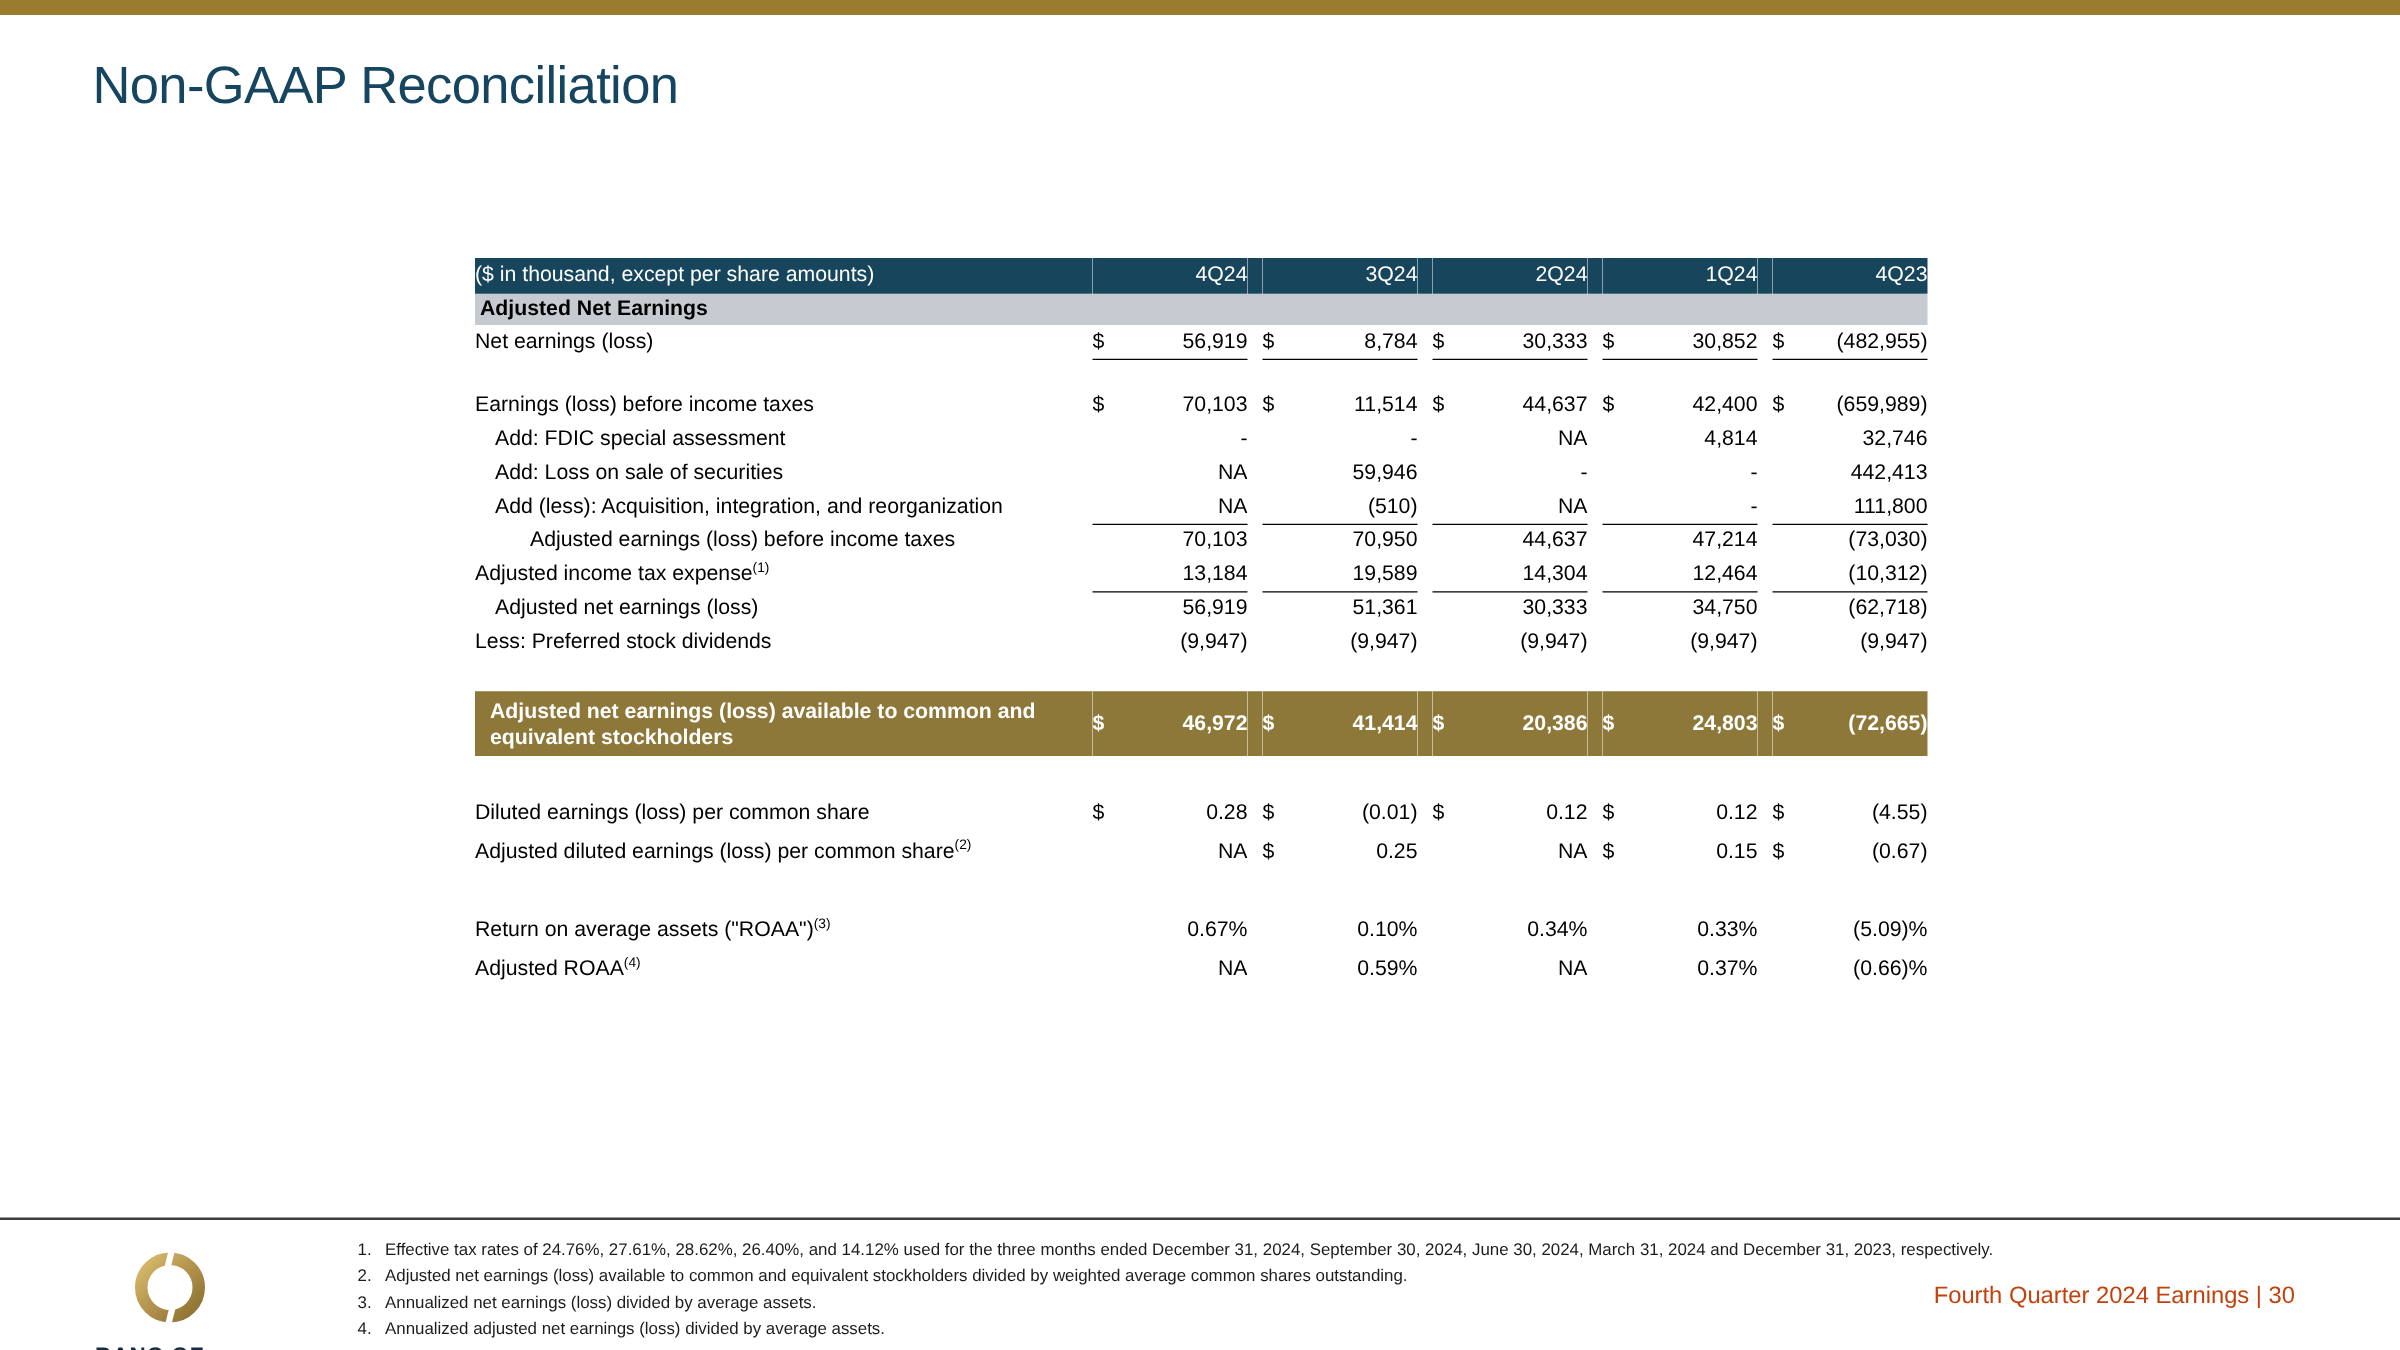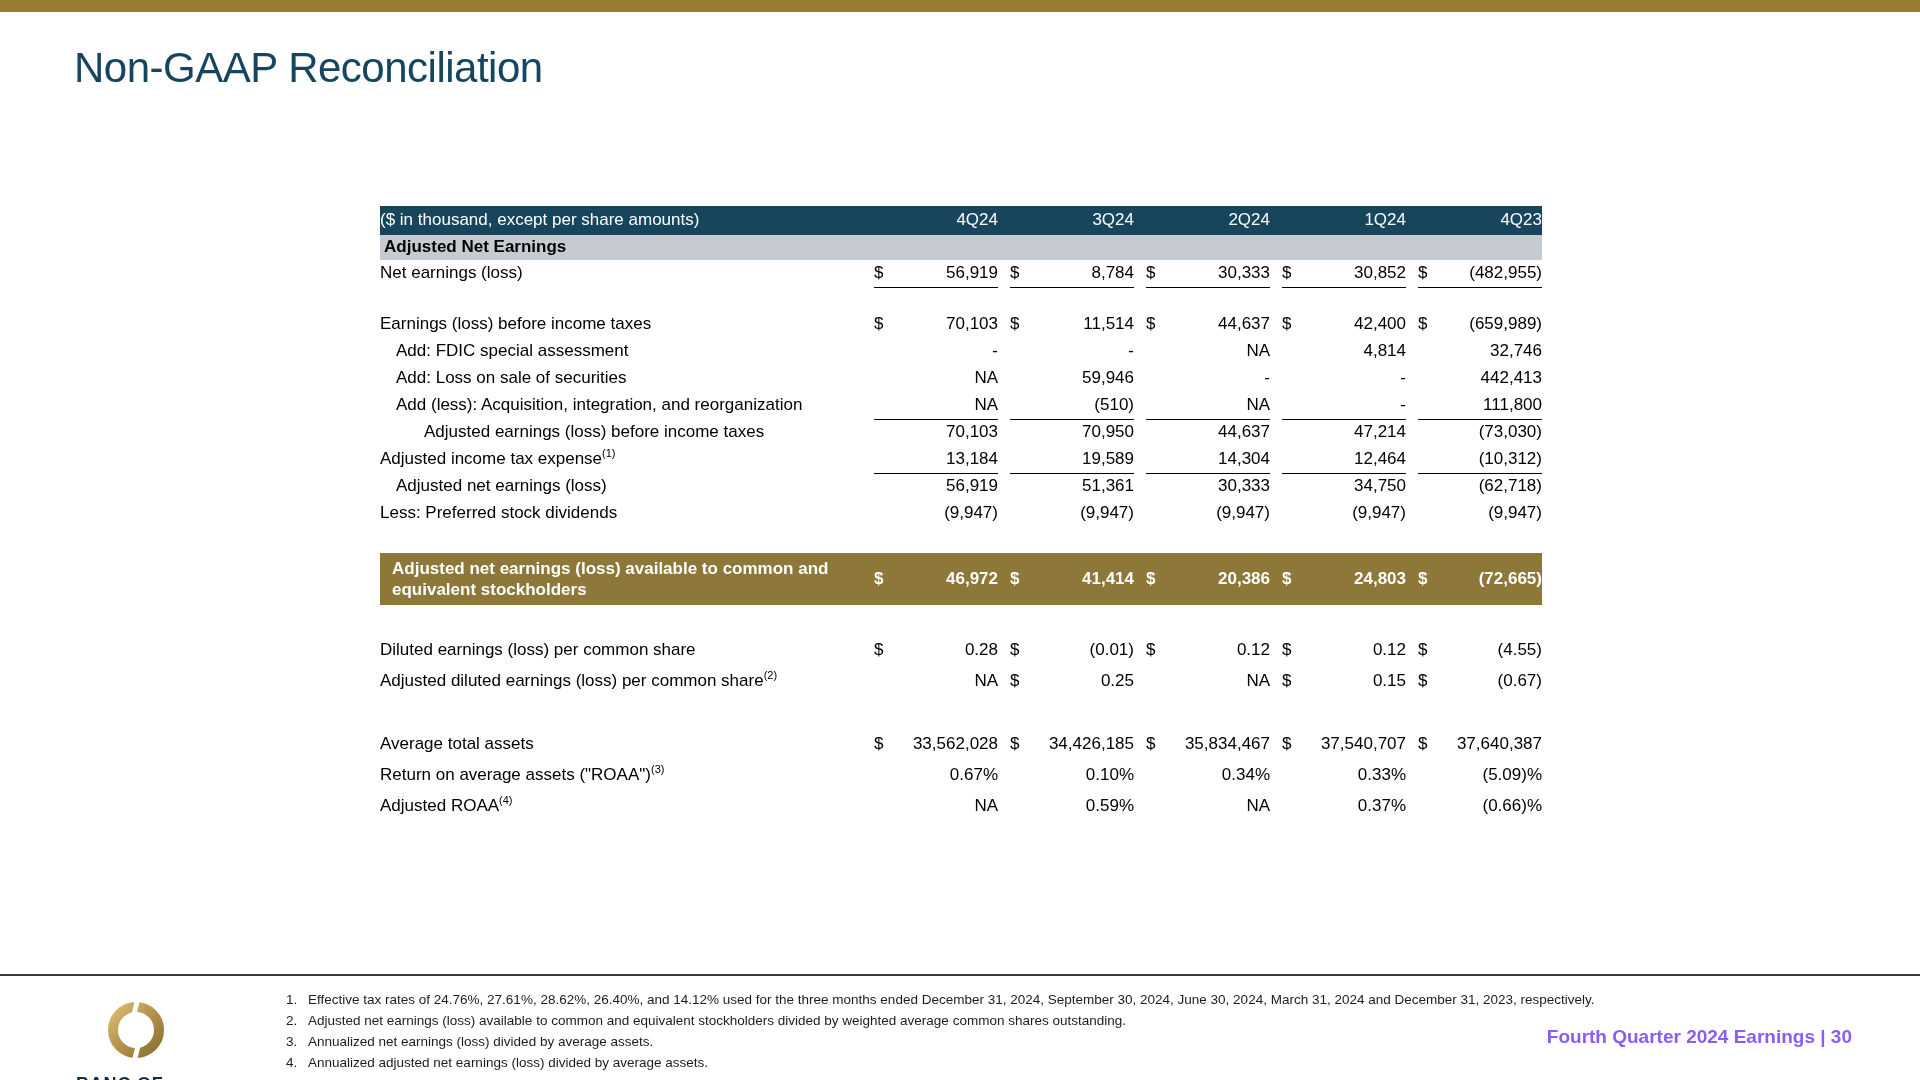--- a/index.html
+++ b/index.html
@@ -34,21 +34,21 @@
   tr.gold-row{height:52px;}
   tr.gold-row td.lbl{white-space:normal;line-height:1.25;padding-left:12px;}
   sup.fnmark{font-size:11px;line-height:0;vertical-align:super;}
   
   .footer-line{position:absolute;left:0;top:974px;width:1920px;height:0;border-top:2px solid #3c3c3c;}
   .logo{position:absolute;left:76px;top:998px;display:flex;align-items:center;gap:12px;flex-direction:column;}
   .logo-text{font-weight:700;color:#122c42;font-size:18px;letter-spacing:0.8px;line-height:1.18;}
   .footnotes{position:absolute;left:286px;top:990px;font-size:13.5px;color:#1c1c1c;line-height:1.55;}
   .fn{display:flex;}
   .fn-num{width:22px;flex:0 0 22px;}
-  .page-label{position:absolute;right:68px;top:1026px;font-size:19px;color:#8b5cf6;font-weight:bold;}
+  .page-label{position:absolute;right:84px;top:1026px;font-size:19px;color:#c2410c;}
 </style>
 </head>
 <body>
 
 <div class="topbar"></div>
 
 <div class="title">Non-GAAP Reconciliation</div>
 
 <table class="recon">
   <colgroup>
@@ -292,37 +292,20 @@
         <td class="val">NA</td>
         <td></td>
         <td class="dollar">$</td>
         <td class="val">0.15</td>
         <td></td>
         <td class="dollar">$</td>
         <td class="val">(0.67)</td>
       </tr>
       <tr style="height: 32px;">
         <td colspan="15"></td>
-      </tr>
-      <tr class="data-row tall">
-        <td class="lbl">Average total assets</td>
-        <td class="dollar">$</td>
-        <td class="val">33,562,028</td>
-        <td></td>
-        <td class="dollar">$</td>
-        <td class="val">34,426,185</td>
-        <td></td>
-        <td class="dollar">$</td>
-        <td class="val">35,834,467</td>
-        <td></td>
-        <td class="dollar">$</td>
-        <td class="val">37,540,707</td>
-        <td></td>
-        <td class="dollar">$</td>
-        <td class="val">37,640,387</td>
       </tr>
       <tr class="data-row tall">
         <td class="lbl">Return on average assets ("ROAA")<sup class="fnmark">(3)</sup></td>
         <td class="dollar"></td>
         <td class="val">0.67%</td>
         <td></td>
         <td class="dollar"></td>
         <td class="val">0.10%</td>
         <td></td>
         <td class="dollar"></td>

